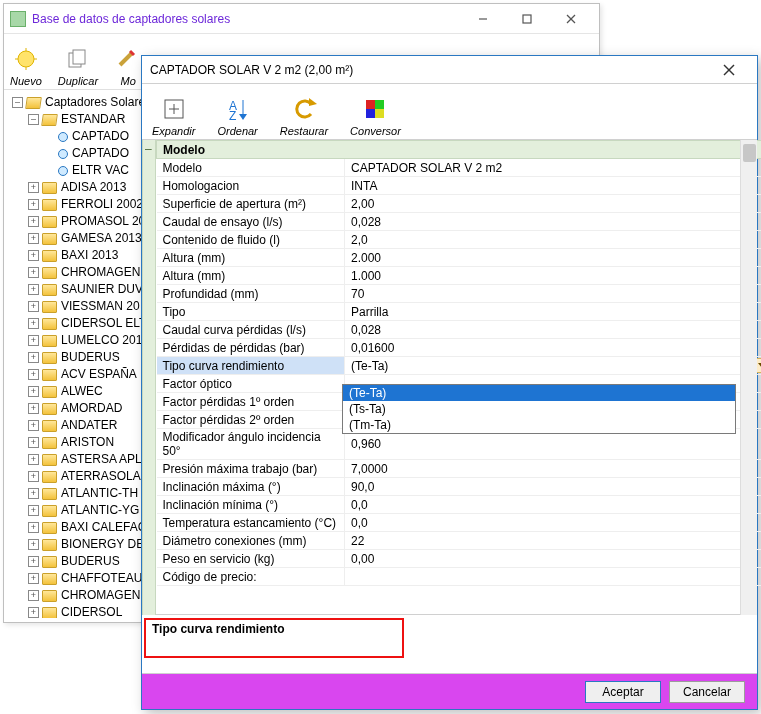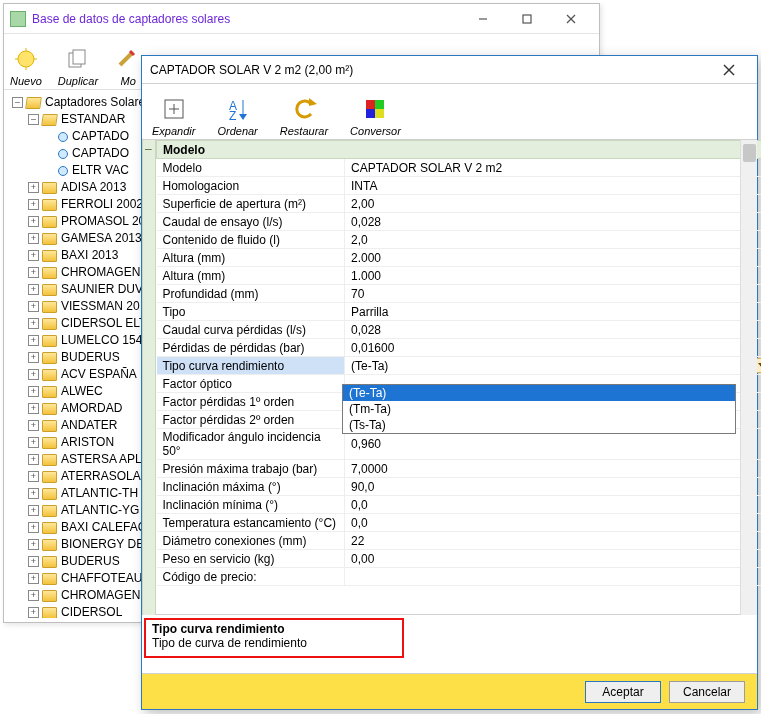--- a/index.html
+++ b/index.html
@@ -53,21 +53,21 @@
   
   .dropdown { position:absolute; left:342px; top:384px; width:394px; background:#fff; border:1px solid #7a7a7a; z-index:5;}
   .dropdown .opt { padding:1px 6px; height:16px; line-height:14px; font-size:12px;}
   .dropdown .opt.sel { background:#1e74d2; color:#fff;}
 
   
   .info { position:absolute; left:144px; top:618px; width:260px; height:40px; border:2px solid #e11; padding:2px 6px; background:#fff; z-index:3;}
   .info .h { font-weight:bold;}
 
   
-  .footer { position:absolute; bottom:0; left:0; right:0; height:36px; display:flex; justify-content:flex-end; align-items:center; padding-right:12px; gap:8px; border-top:1px solid #d0d0d0; background:#fde047;}
+  .footer { position:absolute; bottom:0; left:0; right:0; height:36px; display:flex; justify-content:flex-end; align-items:center; padding-right:12px; gap:8px; border-top:1px solid #d0d0d0; background:#d946ef;}
   .btn { min-width:76px; height:22px; border:1px solid #9c9c9c; background:#efefef; display:flex; align-items:center; justify-content:center;}
   .btn.primary { border:1px solid #2a78c2;}
 </style>
 </head>
 <body>
 
 <div class="win1">
   <div class="titlebar">
     <span class="icon-app"></span>
     <span class="title">Base de datos de captadores solares</span>
@@ -233,21 +233,21 @@
             <span>VIESSMAN 20</span>
           </li>
           <li>
             <span class="tw">+</span>
             <span class="folder-y"></span>
             <span>CIDERSOL ELTR</span>
           </li>
           <li>
             <span class="tw">+</span>
             <span class="folder-y"></span>
-            <span>LUMELCO 154</span>
+            <span>LUMELCO 201</span>
           </li>
           <li>
             <span class="tw">+</span>
             <span class="folder-y"></span>
             <span>BUDERUS</span>
           </li>
           <li>
             <span class="tw">+</span>
             <span class="folder-y"></span>
             <span>ACV ESPAÑA</span>
@@ -534,20 +534,19 @@
       </div>
   </div>
   <div class="footer">
     <div class="btn primary">Aceptar</div>
     <div class="btn">Cancelar</div>
   </div>
 </div>
 
 <div class="dropdown" id="dd">
     <div class="opt sel">(Te-Ta)</div>
+    <div class="opt">(Ts-Ta)</div>
     <div class="opt">(Tm-Ta)</div>
-    <div class="opt">(Ts-Ta)</div>
   </div>
 
 <div class="info">
   <div class="h">Tipo curva rendimiento</div>
-  <div>Tipo de curva de rendimiento</div>
 </div>
 
 </body></html>

